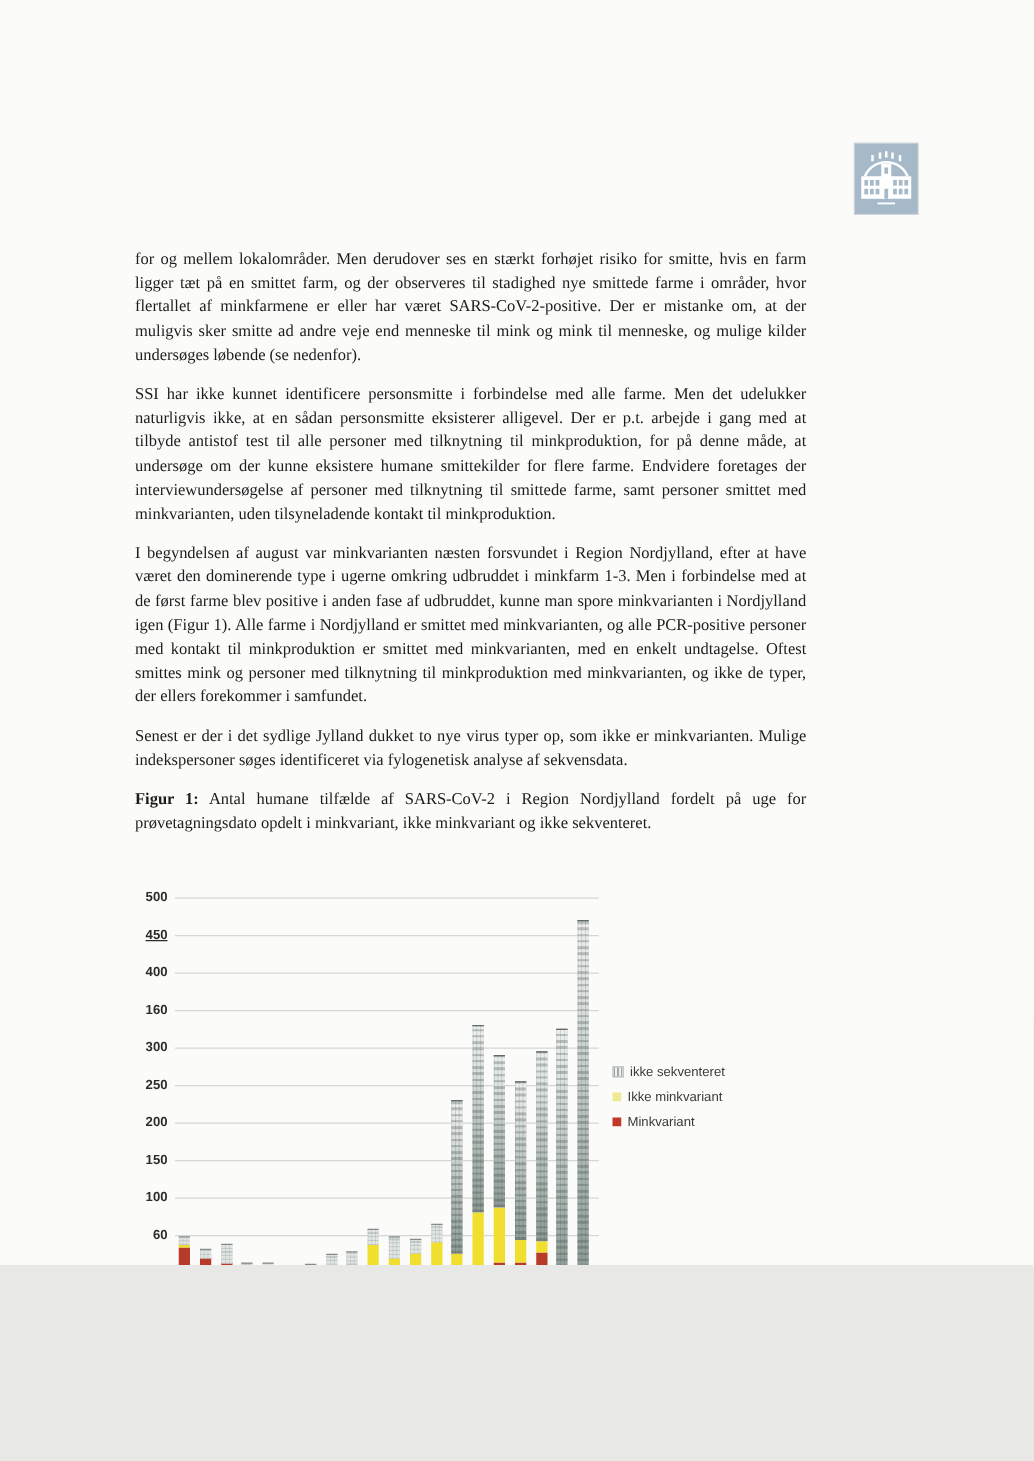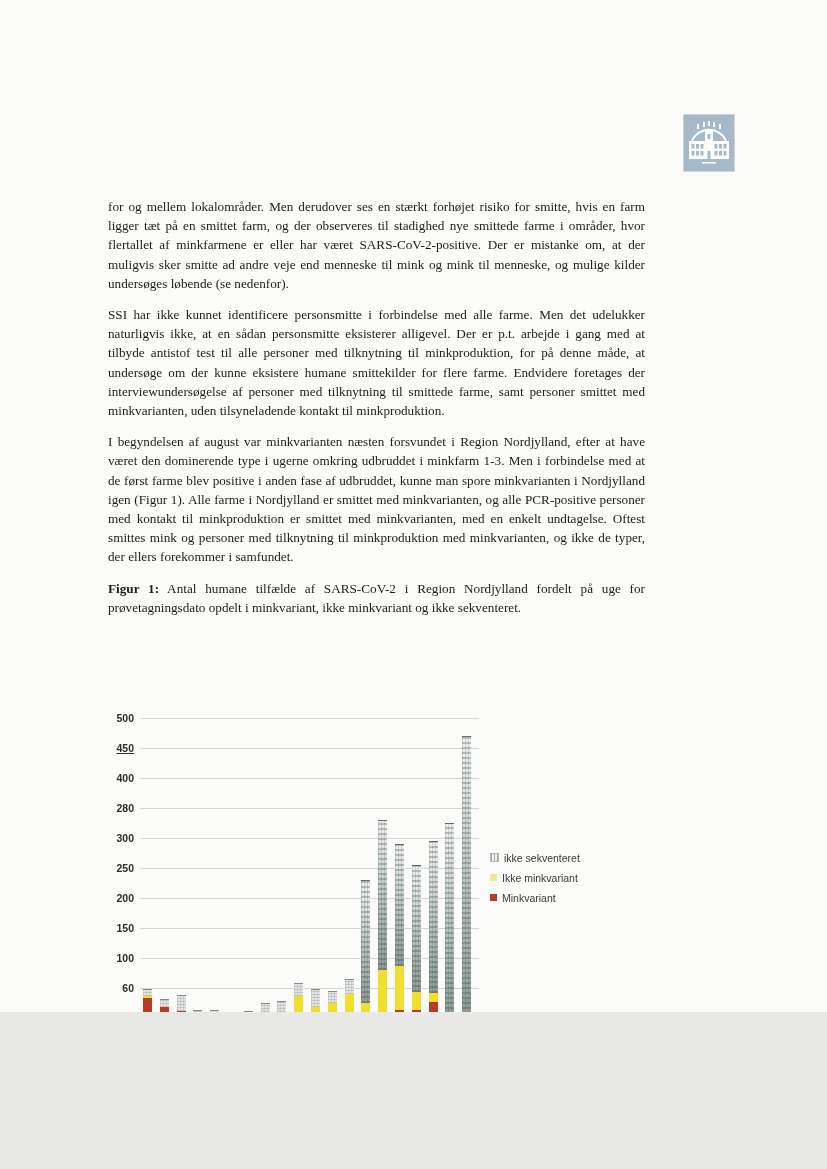--- a/index.html
+++ b/index.html
@@ -111,20 +111,21 @@
       <rect x="23.5" y="36" width="3" height="8" fill="#a6b9c9"></rect>
 
       <rect x="18" y="47" width="14" height="1.5" fill="#ffffff"></rect>
     </svg>
   </div>
 
   <div class="content">
     <p>for og mellem lokalområder. Men derudover ses en stærkt forhøjet risiko for smitte, hvis en farm ligger tæt på en smittet farm, og der observeres til stadighed nye smittede farme i områder, hvor flertallet af minkfarmene er eller har været SARS-CoV-2-positive. Der er mistanke om, at der muligvis sker smitte ad andre veje end menneske til mink og mink til menneske, og mulige kilder undersøges løbende (se nedenfor).</p>
     <p>SSI har ikke kunnet identificere personsmitte i forbindelse med alle farme. Men det udelukker naturligvis ikke, at en sådan personsmitte eksisterer alligevel. Der er p.t. arbejde i gang med at tilbyde antistof test til alle personer med tilknytning til minkproduktion, for på denne måde, at undersøge om der kunne eksistere humane smittekilder for flere farme. Endvidere foretages der interviewundersøgelse af personer med tilknytning til smittede farme, samt personer smittet med minkvarianten, uden tilsyneladende kontakt til minkproduktion.</p>
     <p>I begyndelsen af august var minkvarianten næsten forsvundet i Region Nordjylland, efter at have været den dominerende type i ugerne omkring udbruddet i minkfarm 1-3. Men i forbindelse med at de først farme blev positive i anden fase af udbruddet, kunne man spore minkvarianten i Nordjylland igen (Figur 1). Alle farme i Nordjylland er smittet med minkvarianten, og alle PCR-positive personer med kontakt til minkproduktion er smittet med minkvarianten, med en enkelt undtagelse. Oftest smittes mink og personer med tilknytning til minkproduktion med minkvarianten, og ikke de typer, der ellers forekommer i samfundet.</p>
+    <p>Senest er der i det sydlige Jylland dukket to nye virus typer op, som ikke er minkvarianten. Mulige indekspersoner søges identificeret via fylogenetisk analyse af sekvensdata.</p>
     <p class="caption"><span class="cap-label">Figur 1:</span><span> Antal humane tilfælde af SARS-CoV-2 i Region Nordjylland fordelt på uge for prøvetagningsdato opdelt i minkvariant, ikke minkvariant og ikke sekventeret.</span></p>
   </div>
 
   <div class="chart" id="chart">
     <div class="legend" id="legend">
         <div class="item">
           <span class="sw sw2"></span>
           <span class="lbl">ikke sekventeret</span>
         </div>
         <div class="item">
@@ -146,21 +147,21 @@
       <div class="grid" style="left: 140px; width: 339px; top: 66px;"></div>
       <div class="grid" style="left: 140px; width: 339px; top: 36px;"></div>
       <div class="grid" style="left: 140px; width: 339px; top: 6px;"></div>
       <div class="ylab" style="left: 100px; top: 300px;">0</div>
       <div class="ylab" style="left: 100px; top: 270px;">60</div>
       <div class="ylab" style="left: 100px; top: 240px;">100</div>
       <div class="ylab" style="left: 100px; top: 210px;">150</div>
       <div class="ylab" style="left: 100px; top: 180px;">200</div>
       <div class="ylab" style="left: 100px; top: 150px;">250</div>
       <div class="ylab" style="left: 100px; top: 120px;">300</div>
-      <div class="ylab" style="left: 100px; top: 90px;">280</div>
+      <div class="ylab" style="left: 100px; top: 90px;">160</div>
       <div class="ylab" style="left: 100px; top: 60px;">400</div>
       <div class="ylab" style="left: 100px; top: 30px; text-decoration: underline;">450</div>
       <div class="ylab" style="left: 100px; top: 0px;">500</div>
       <div class="seg s0" style="left: 143px; top: 286.2px; height: 19.8px;"></div>
       <div class="seg s1" style="left: 143px; top: 282.6px; height: 3.6px;"></div>
       <div class="seg s2" style="left: 143px; top: 277.2px; height: 5.4px;"></div>
       <div class="xlab" style="left: 138.5px; top: 314px;">24</div>
       <div class="seg s0" style="left: 159.8px; top: 294px; height: 12px;"></div>
       <div class="seg s2" style="left: 159.8px; top: 286.8px; height: 7.2px;"></div>
       <div class="xlab" style="left: 155.3px; top: 314px;">25</div>

